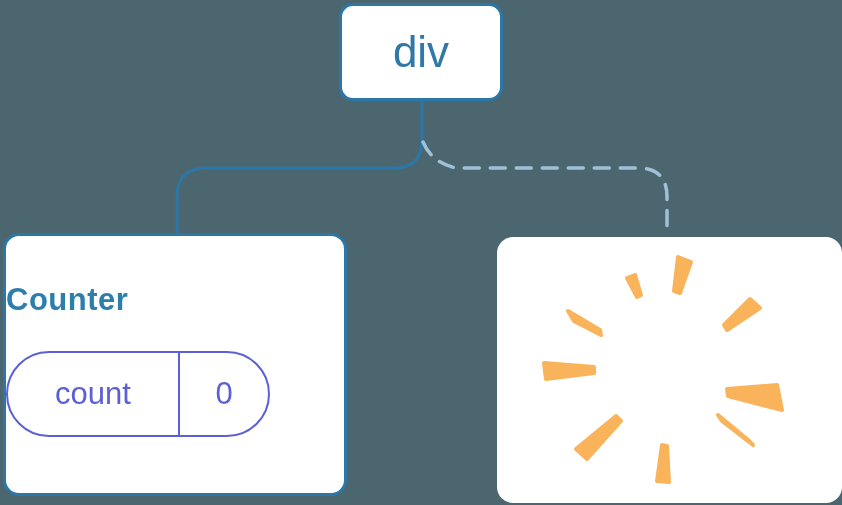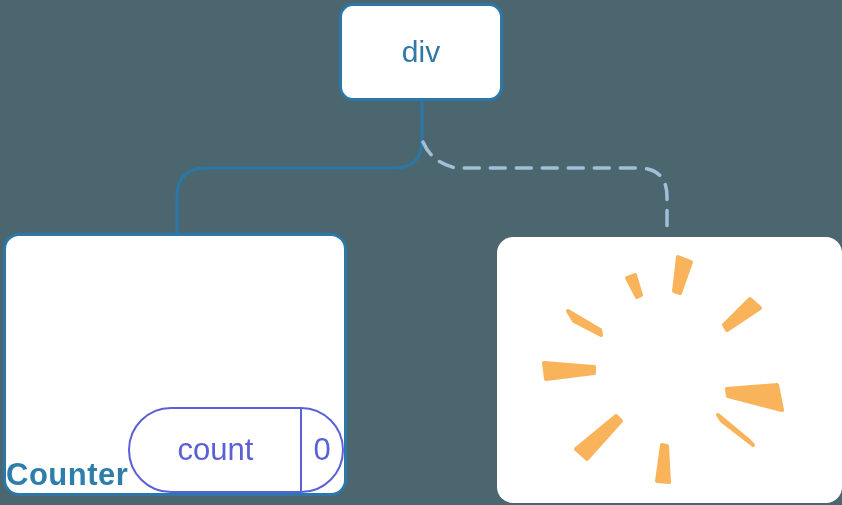--- a/index.html
+++ b/index.html
@@ -41,31 +41,31 @@
     box-sizing: border-box;
   }
   .node-root {
     left: 339px; top: 3px;
     width: 164px; height: 98px;
     border: 3px solid var(--node-border, #2B77A8);
     border-radius: 14px;
     display: flex;
     align-items: center;
     justify-content: center;
-    font-size: 30px;
+    font-size: 44px;
     color: var(--root-text, #2F78A8);
   }
   .node-counter {
     left: 3px; top: 233px;
     width: 344px; height: 263px;
     border: 3px solid var(--node-border, #2B77A8);
     border-radius: 16px;
     display: flex;
-    flex-direction: row;
-    align-items: flex-end;
+    flex-direction: column;
+    align-items: flex-start;
   }
   .counter-title {
     margin-top: 46px;
     font-size: 31px;
     font-weight: 600;
     letter-spacing: 0.5px;
     color: var(--counter-title, #2E7EAC);
   }
   .state-pill {
     margin-top: 33px;

